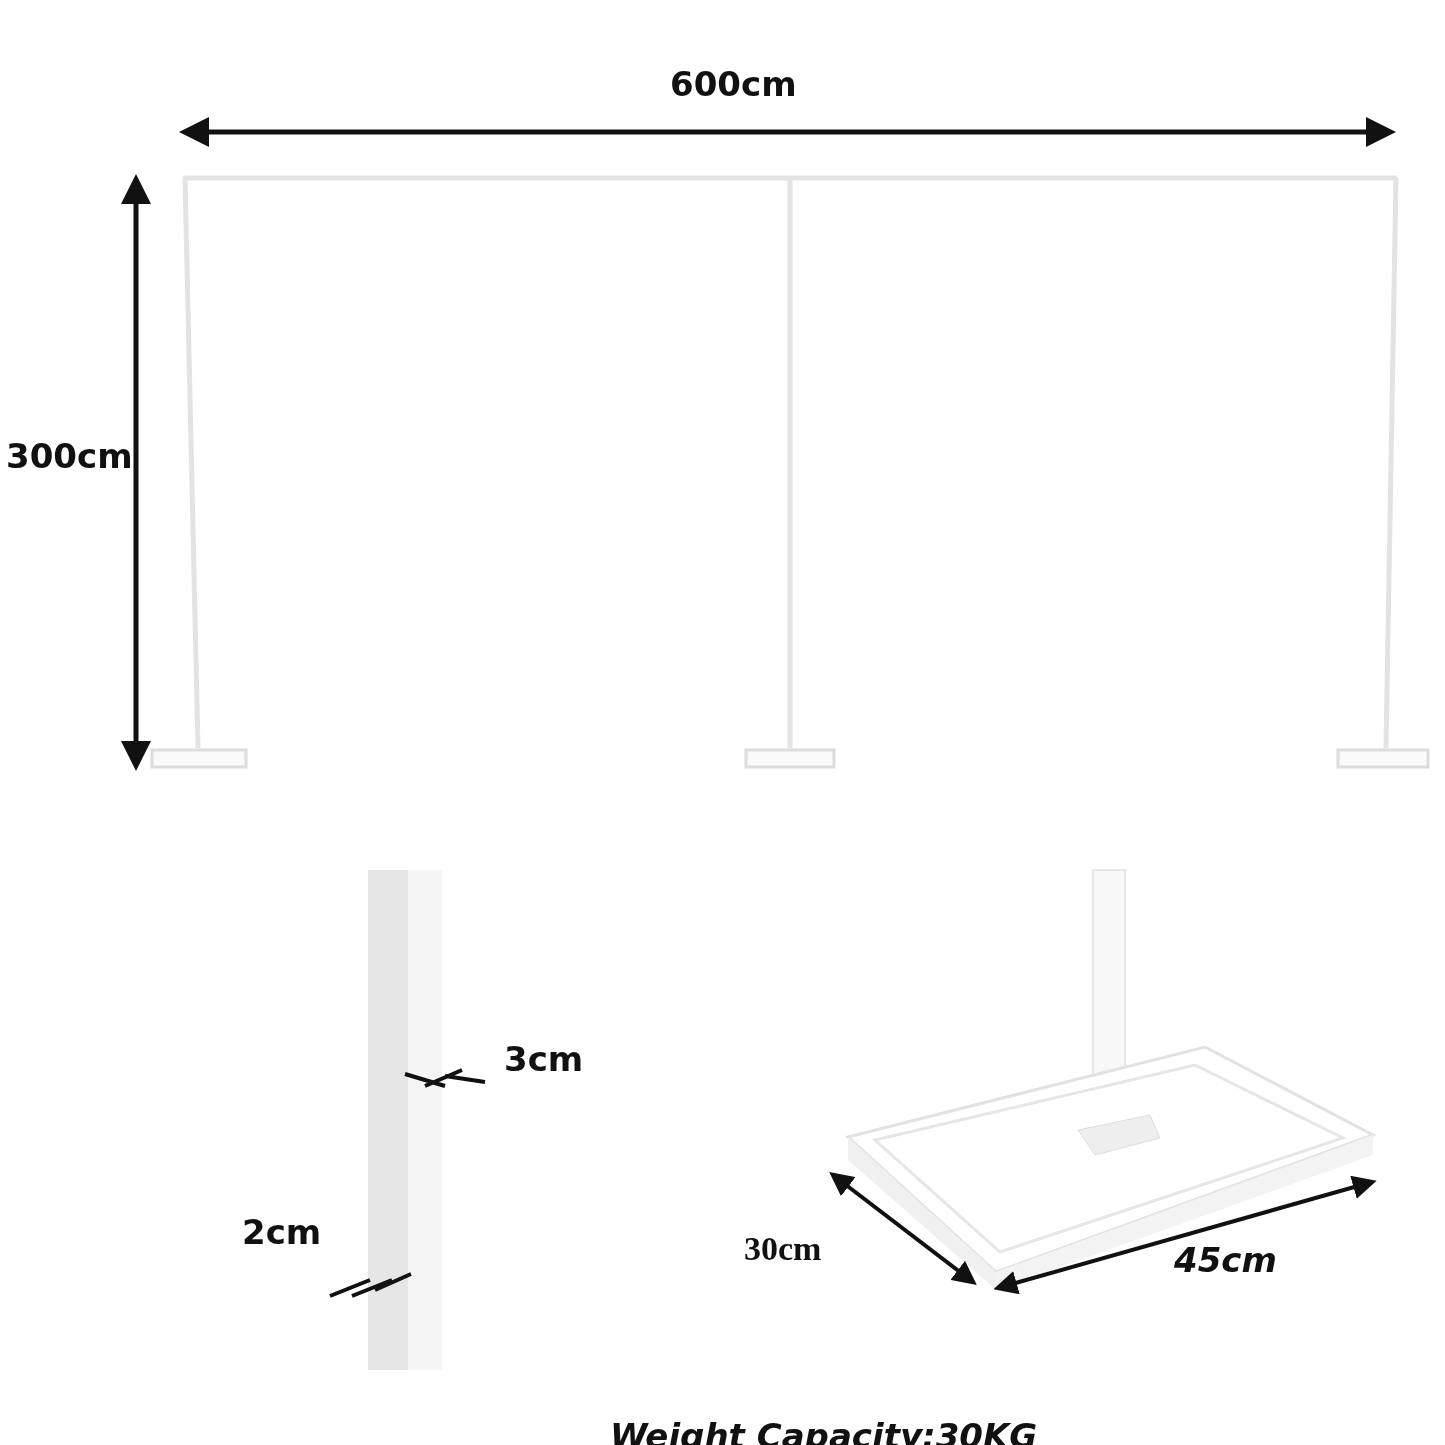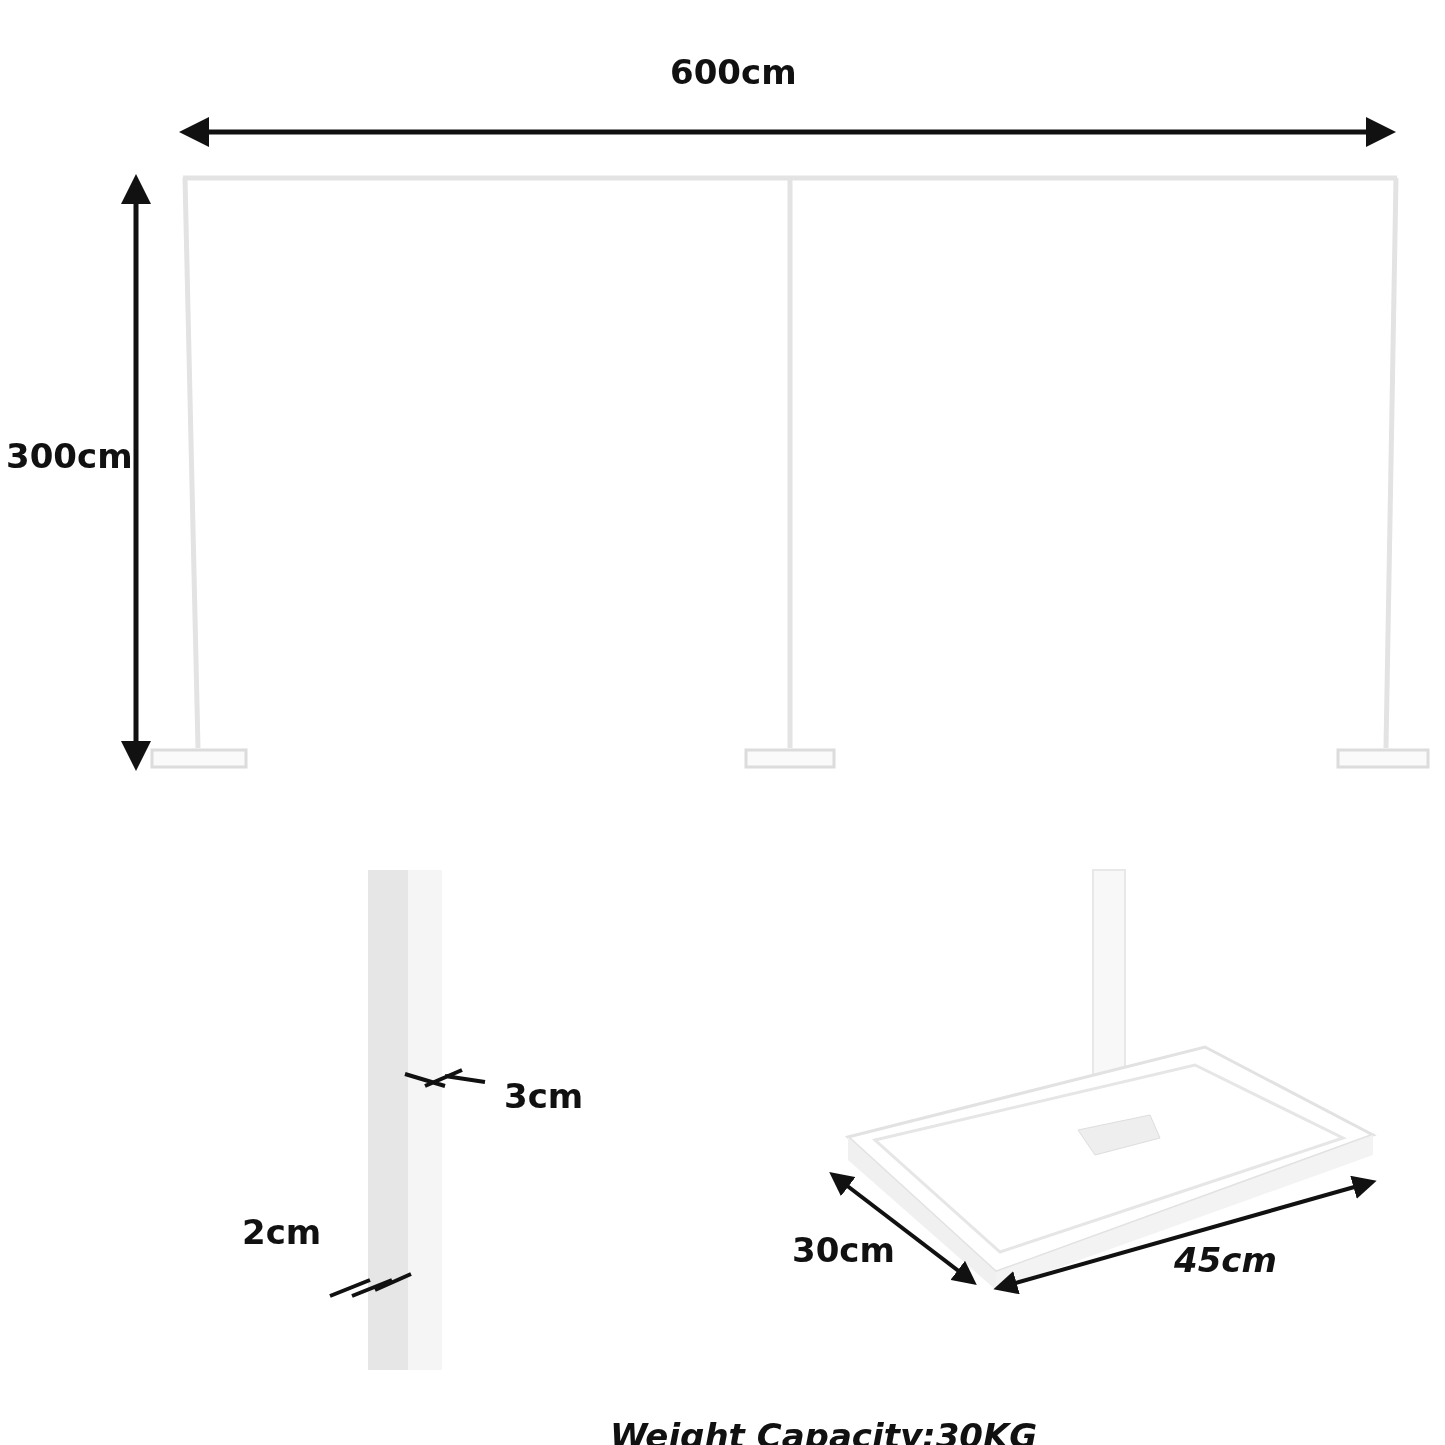--- a/index.html
+++ b/index.html
@@ -47,19 +47,19 @@
     <polygon points="848,1137 1205,1047 1373,1135 996,1272" fill="#ffffff" stroke="#e2e2e2" stroke-width="3"></polygon>
     <polygon points="848,1137 848,1160 996,1290 996,1272" fill="#f0f0f0"></polygon>
     <polygon points="996,1272 1373,1135 1373,1155 996,1290" fill="#f3f3f3"></polygon>
     <polygon points="875,1140 1195,1065 1343,1138 1000,1252" fill="none" stroke="#e6e6e6" stroke-width="3"></polygon>
     <polygon points="1078,1130 1150,1115 1160,1138 1095,1155" fill="#eeeeee" stroke="#dddddd"></polygon>
   </g>
   <line x1="833" y1="1175" x2="973" y2="1282" stroke="#111" stroke-width="4" marker-start="url(#ah)" marker-end="url(#ah)"></line>
   <line x1="998" y1="1288" x2="1372" y2="1182" stroke="#111" stroke-width="4" marker-start="url(#ah)" marker-end="url(#ah)"></line>
 </svg>
 
-<div class="lbl" style="left:670px; top:52px;">600cm</div>
+<div class="lbl" style="left:670px; top:64px;">600cm</div>
 <div class="lbl" style="left:6px; top:436px;text-align:right;">300cm</div>
-<div class="lbl" style="left:504px; top:1076px;">3cm</div>
+<div class="lbl" style="left:504px; top:1039px;">3cm</div>
 <div class="lbl" style="left:242px; top:1212px;">2cm</div>
-<div class="lbl" style="left:792px; top:1230px;">30cm</div>
+<div class="lbl" style="left:744px; top:1230px;font-family:Liberation Serif, serif;">30cm</div>
 <div class="lbl" style="left:1174px; top:1240px;font-style:italic;">45cm</div>
 <div class="lbl" style="left:610px; top:1416px;font-style:italic;">Weight Capacity:30KG</div>
 
 </body></html>

